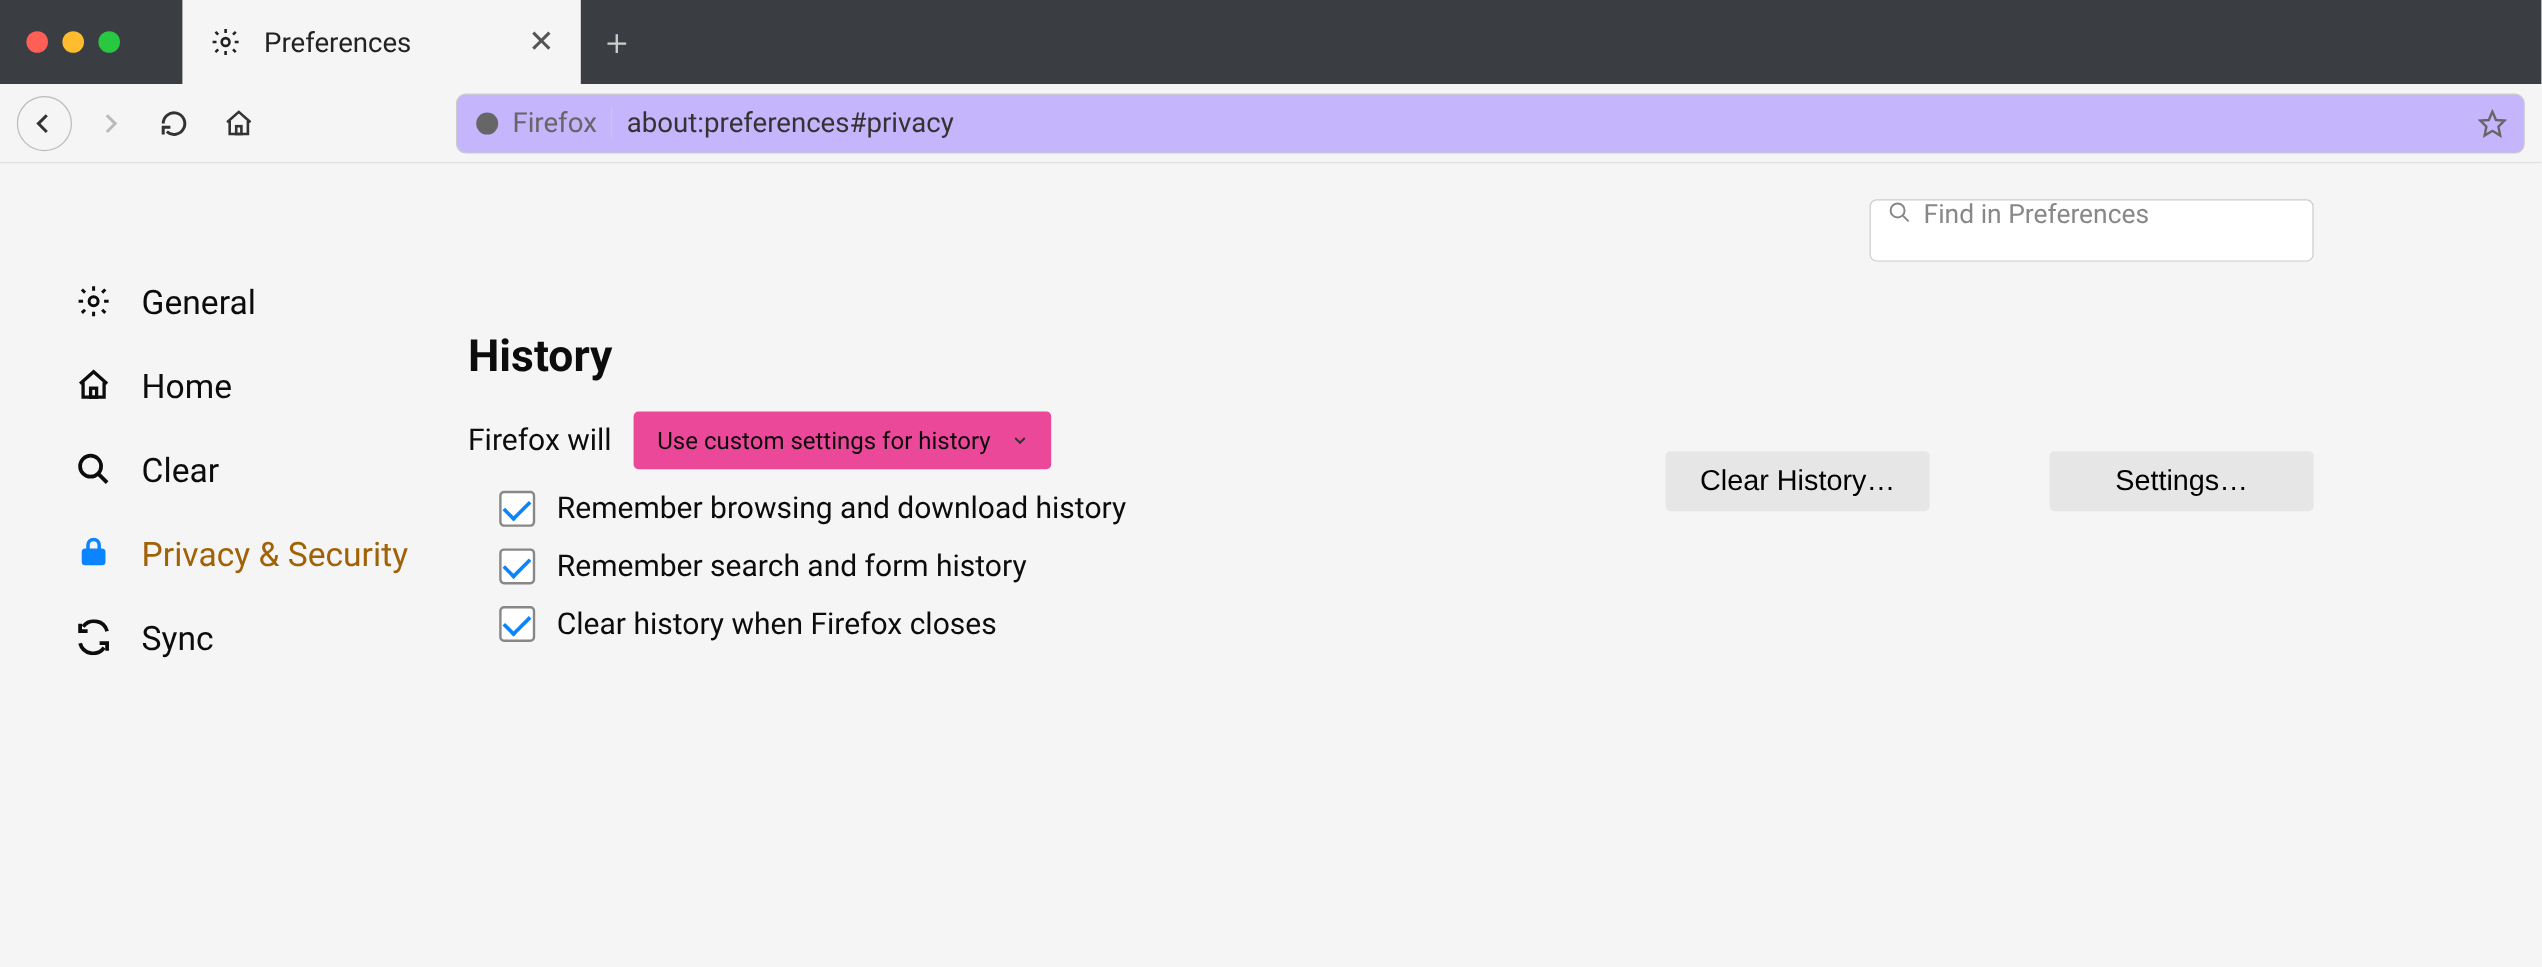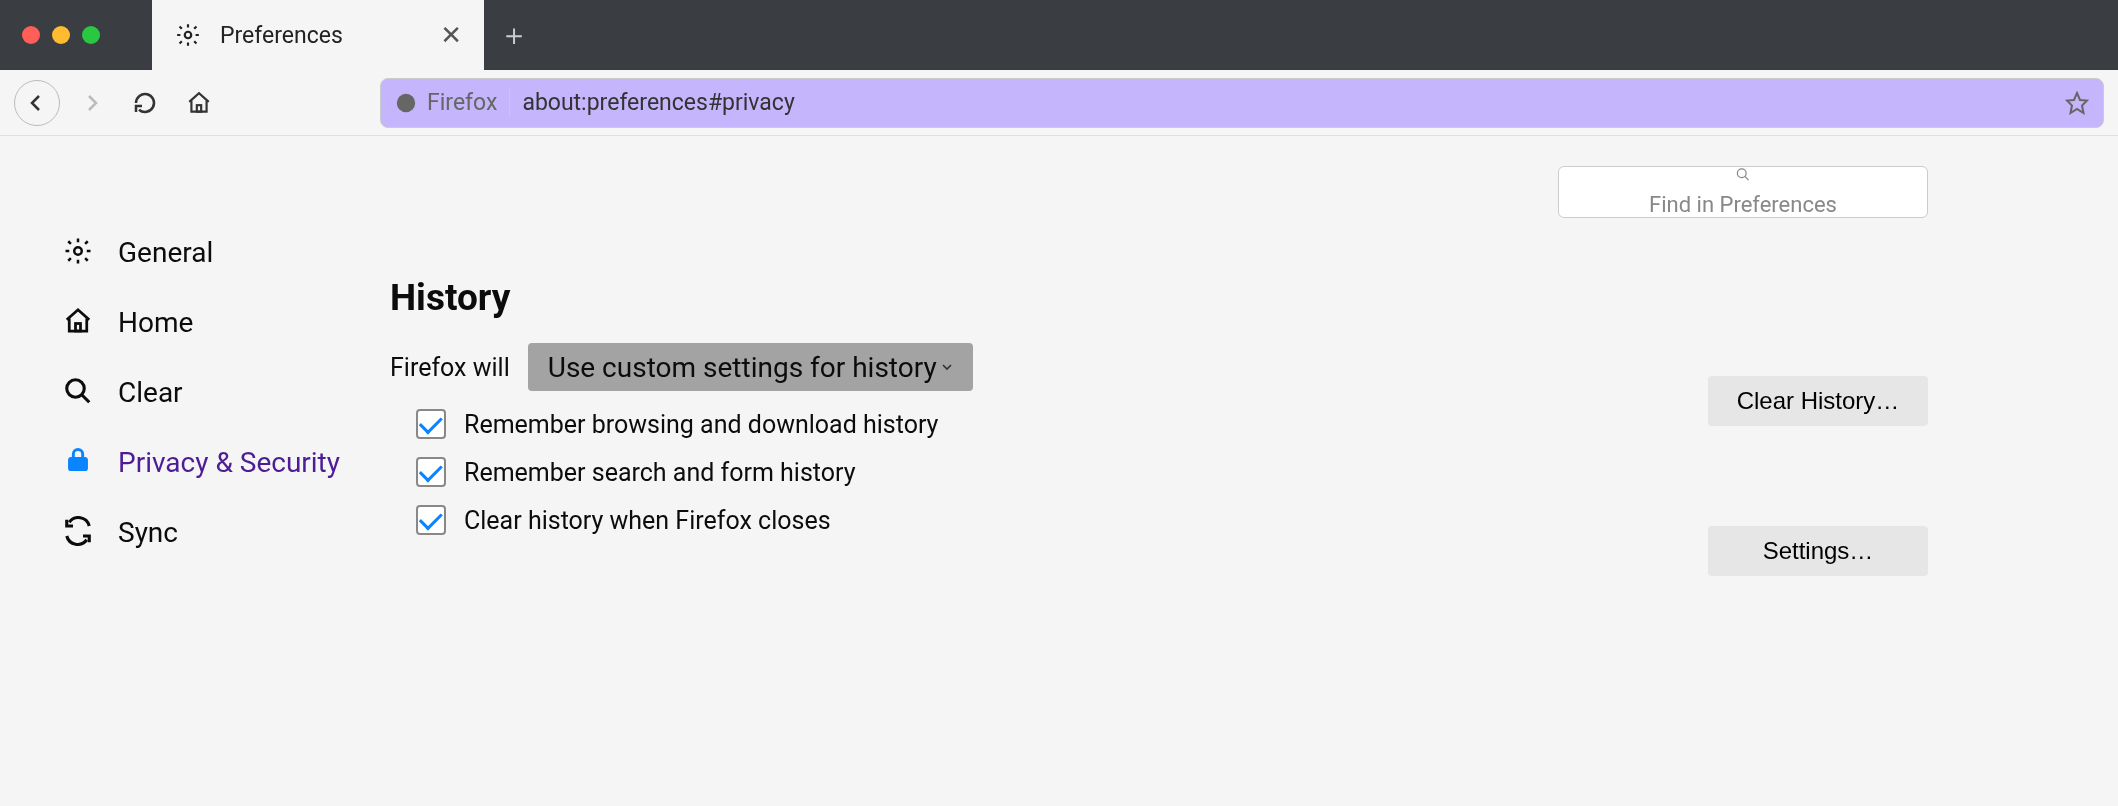--- a/index.html
+++ b/index.html
@@ -89,46 +89,46 @@
   .sidebar {
     width: 390px;
     padding: 100px 0 0 60px;
   }
   .side-item {
     display:flex; gap:22px;
     font-size:28px; color:#0c0c0d;
     height:70px;
     cursor:pointer;
   }
-  .side-item.active { color:#4c1d95; }
+  .side-item.active { color:#a16207; }
   .side-item.active .side-icon svg { fill:#0a84ff; stroke:#0a84ff; }
   .side-icon { width:36px; display:flex; justify-content:center; }
 
   .content {
     flex:1;
     padding: 40px 60px 0 0;
     position:relative;
   }
   .searchbox {
     position:absolute;
     top: 30px; right: 190px;
     width: 370px; height:52px;
     background:#fff; border:1px solid #ccc; border-radius:6px;
-    display:flex; align-items:center; gap:10px; padding:0 14px;
-    font-size:22px; color:#888;flex-direction:column;
+    display:flex; gap:10px; padding:0 14px;
+    font-size:22px; color:#888;
   }
 
   .section { margin-top: 100px; max-width: 1000px; }
   .section h2 { font-size:37px; font-weight:700; margin-bottom:24px; }
 
   .row { display:flex; align-items:center; gap:18px; font-size:25px; margin-bottom:18px; }
   .row.subrow { margin-left:26px; }
   .select {
-    background:#a3a3a3; border:none; height:48px; padding:0 36px 0 20px;
-    font-size:28px; border-radius:4px; display:flex; align-items:center; gap:40px;
+    background:#ec4899; border:none; height:48px; padding:0 50px 0 20px;
+    font-size:20px; border-radius:4px; display:flex; align-items:center; gap:40px;
     position:relative;
   }
   .select .chev { position:absolute; right:18px; }
 
   .checkbox {
     width:30px; height:30px; border:2px solid #888; border-radius:4px; background:#fff;
     display:flex; align-items:center; justify-content:center;
     flex-shrink:0;
   }
   .checkbox.checked::after {
@@ -136,21 +136,21 @@
     transform: rotate(-45deg) translate(1px,-2px);
   }
 
   .btn {
     background:#e6e6e6; border:none; font-size:24px; height:50px;
     padding:0 28px; border-radius:4px; min-width:220px;
     display:flex; align-items:center; justify-content:center;
   }
   .btn-col {
     position:absolute; right:190px; top:240px;
-    display:flex; flex-direction:column; gap:100px; align-items:flex-end;
+    display:flex; flex-direction:row; gap:100px; align-items:flex-end;
   }
 
   svg { display:block; }
 </style>
 </head>
 <body>
 
 <div class="tabstrip">
   <div class="traffic-lights">
     <div class="dot red"></div>

